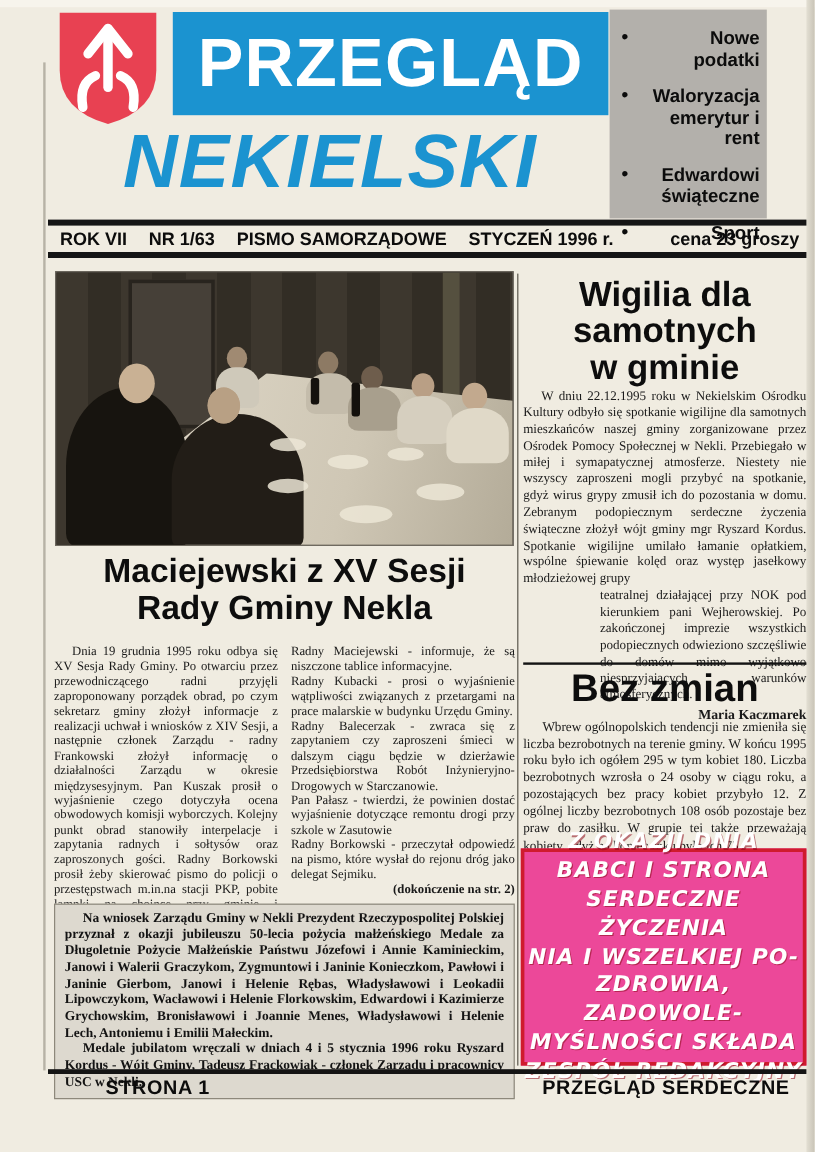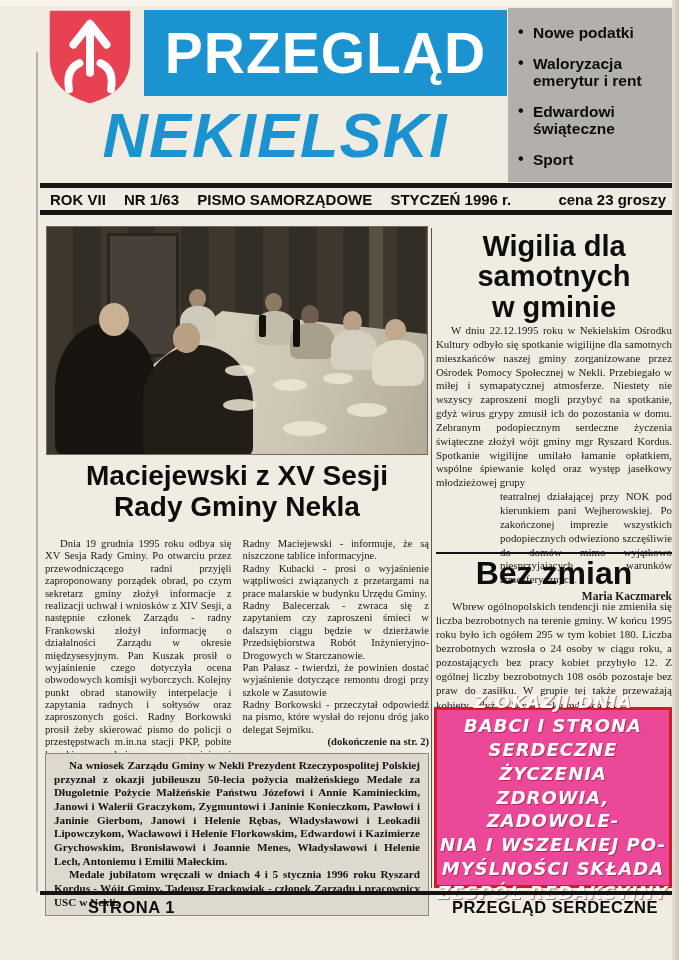--- a/index.html
+++ b/index.html
@@ -24,22 +24,22 @@
     position:absolute;left:144px;top:10px;width:363px;height:86px;
     display:flex;align-items:center;justify-content:center;
     color:#fff;font-weight:bold;font-size:57px;letter-spacing:1px;
   }
   .mast-title2{
     position:absolute;left:58px;top:94px;width:434px;height:82px;
     display:flex;align-items:center;justify-content:center;
     font-weight:bold;font-size:63px;letter-spacing:1px;font-style:italic;
   }
   .highlights{
-    position:absolute;left:508px;top:8px;width:164px;height:174px;
-    padding:16px 6px 0 10px;box-sizing:border-box;
+    position:absolute;left:508px;top:8px;width:131px;height:174px;
+    padding:16px 6px 0 10px;box-sizing:border-box;text-align:right;
   }
   .hl-item{
     position:relative;padding-left:15px;
     font-weight:bold;font-size:15.5px;line-height:1.13;color:#0c0c0c;
     margin-bottom:13px;
   }
   .hl-item::before{content:"•";position:absolute;left:0;top:-1px;font-size:16px;}
 
   
   .issue-bar{position:absolute;left:40px;top:183px;width:632px;}
@@ -261,22 +261,22 @@
   </div>
 
   <div class="bz-rule"></div>
   <div class="bz-head">Bez zmian</div>
   <div class="bz-body">Wbrew ogólnopolskich tendencji nie zmieniła się liczba bezrobotnych na terenie gminy. W końcu 1995 roku było ich ogółem 295 w tym kobiet 180. Liczba bezrobotnych wzrosła o 24 osoby w ciągu roku, a pozostających bez pracy kobiet przybyło 12. Z ogólnej liczby bezrobotnych 108 osób pozostaje bez praw do zasiłku. W grupie tej także przeważają kobiety, gdyż na koniec roku było ich 75.</div>
 
   <div class="red-box" style="background:#ec4899">
     <div>Z OKAZJI DNIA</div>
     <div>BABCI I STRONA</div>
     <div>SERDECZNE ŻYCZENIA</div>
+    <div>NIA I WSZELKIEJ PO-</div>
     <div>ZDROWIA, ZADOWOLE-</div>
-    <div>NIA I WSZELKIEJ PO-</div>
     <div>MYŚLNOŚCI SKŁADA</div>
     <div>ZESPÓŁ REDAKCYJNY</div>
   </div>
 
   <div class="footer-line"></div>
   <div class="footer-text">
     <span>STRONA 1</span>
     <span>PRZEGLĄD  SERDECZNE</span>
   </div>
 

